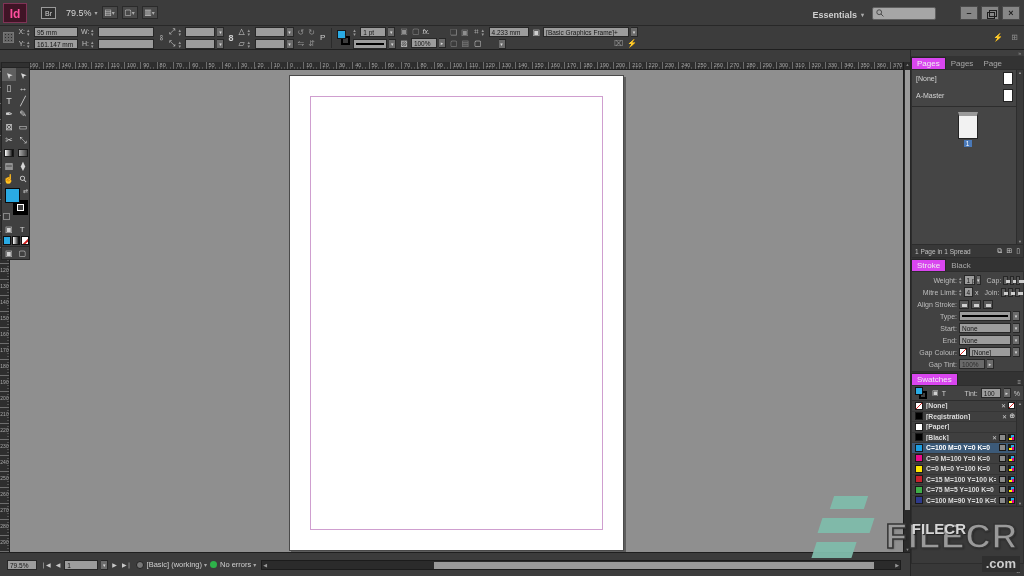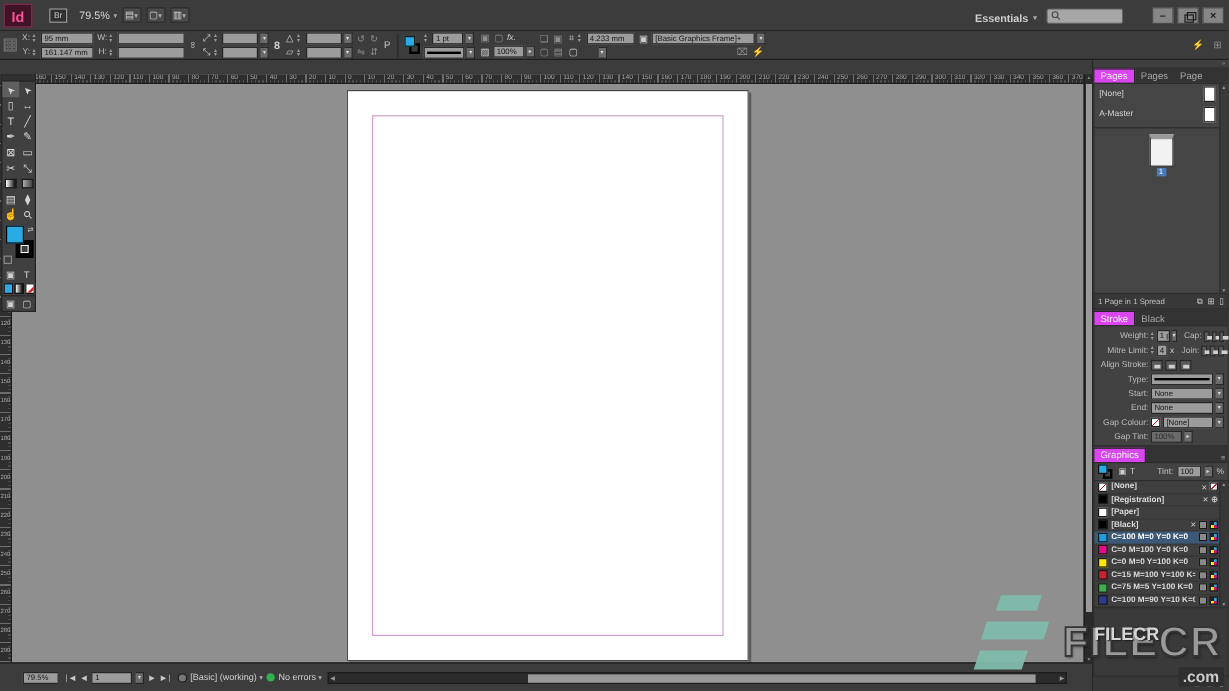--- a/index.html
+++ b/index.html
@@ -142,21 +142,21 @@
   .sw-x { font-size:6px; color:#cfcfcf; }
   .sw-badge-none { width:7px; height:7px; border:1px solid #1a1a1a; background:#fff linear-gradient(135deg,transparent 42%,#d21f1f 42%,#d21f1f 58%,transparent 58%); }
   .sw-badge-reg { font-size:7px; color:#e8e8e8; }
   .sw-badge-gray { width:7px; height:7px; border:1px solid #1a1a1a; background:#8a8a8a; }
   .sw-badge-cmyk { width:7px; height:7px; border:1px solid #1a1a1a; background:conic-gradient(#29abe2 0 25%, #ec008c 0 50%, #fff200 0 75%, #231f20 0); }
   .sw-scroll { position:absolute; right:0; top:0; bottom:0; width:7px; background:#383838; border-left:1px solid #2d2d2d; font-size:4px; color:#999; text-align:center; display:flex; flex-direction:column; justify-content:space-between; }
   .sw-empty { flex:1; background:#3a3a3a; border:1px solid #2d2d2d; border-top:none; }
   .sw-footer { height:12px; background:#383838; display:flex; align-items:center; justify-content:flex-end; gap:5px; font-size:7px; color:#c8c8c8; padding:0 4px; }
 
   
-  .statusbar { position:absolute; left:0; top:552px; width:910px; height:24px; background:#3c3c3c; border-top:1px solid #1f1f1f; display:flex; align-items:center; padding:0 19px; gap:3px; font-size:7.5px; }
+  .statusbar { position:absolute; left:0; top:552px; width:910px; height:24px; background:#3c3c3c; border-top:1px solid #1f1f1f; display:flex; align-items:center; padding:0 7px; gap:3px; font-size:7.5px; }
   .navb { font-size:6px; color:#c8c8c8; padding:0 1px; }
   .pfcirc { width:8px; height:8px; border-radius:50%; background:#777; border:1px solid #222; }
   .pfdot { width:7px; height:7px; border-radius:50%; }
   .sb-dd { display:flex; align-items:center; gap:2px; color:#d0d0d0; }
   .hscroll { flex:1; height:10px; background:#2b2b2b; border:1px solid #1c1c1c; position:relative; margin:0 2px; }
   .hthumb { position:absolute; top:1px; height:7px; left:27%; width:69%; background:#9a9a9a; }
   .hs-arr { position:absolute; top:1px; font-size:5px; color:#999; }
 
   
   .watermark { position:absolute; right:0; bottom:0; width:210px; height:86px; z-index:9; pointer-events:none; }
@@ -649,21 +649,21 @@
           <span class="da">▾</span>
       </div>
       <div class="srow">
         <span class="slab">Gap Tint:</span>
         <span class="fld w26" style="background:#6a6a6a;color:#2d2d2d;">100%</span>
           <span class="da">▸</span>
       </div>
     </div>
 
     <div class="panel-header">
-      <span class="ptab active">Graphics</span>
+      <span class="ptab active">Swatches</span>
       <span class="pmenu">≡</span>
     </div>
     <div class="sw-toolbar">
       <span class="sw-mini">
           <span class="a" style="background: rgb(42, 171, 228);"></span>
           <span class="b"></span>
         </span>
       <span class="swtb-btn">▣</span>
       <span class="swtb-btn">T</span>
       <span style="margin-left:auto;">Tint:</span>

